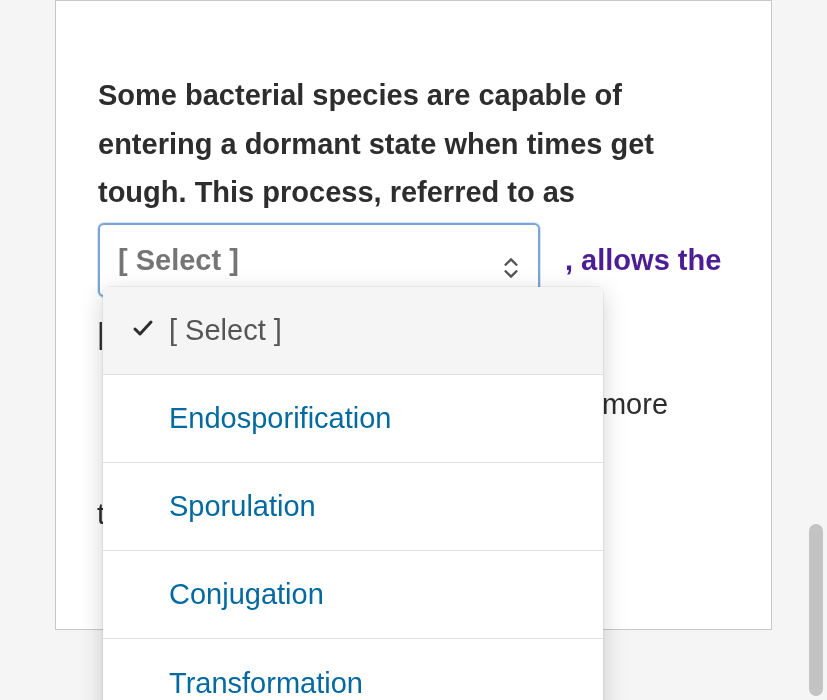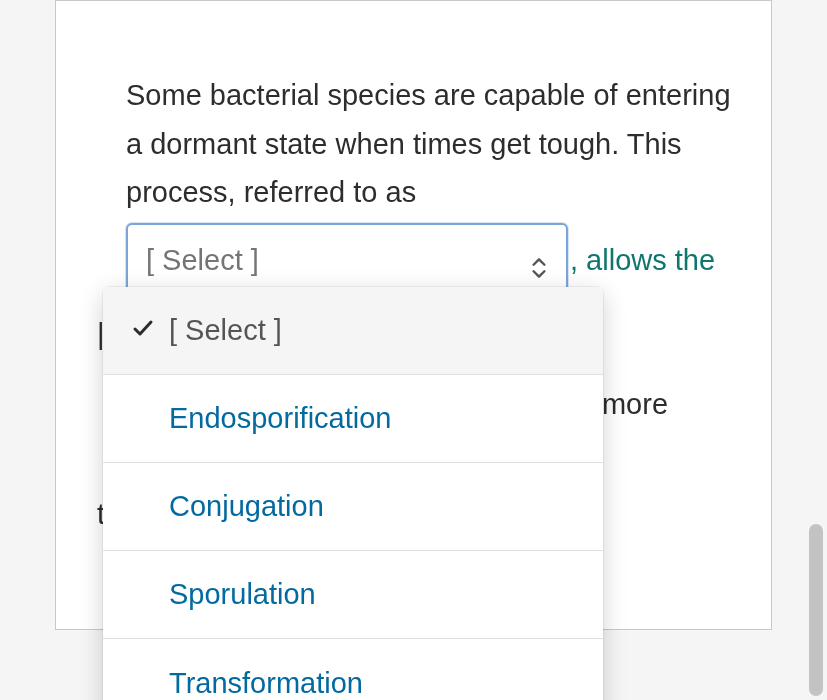--- a/index.html
+++ b/index.html
@@ -22,22 +22,21 @@
       width: 717px;
       height: 630px;
       background: #ffffff;
       border: 1px solid #c8c8c8;
       padding: 70px 40px 40px 42px;
     }
     .question-text {
       font-size: 29px;
       line-height: 1.68;
       color: #2d2d2d;
-      font-weight: 400;
-      margin-left: 28px;
+      font-weight: 700;
     }
     .select-wrapper {
       display: inline-block;
       vertical-align: baseline;
       position: relative;
       margin: 6px 2px 0 0;
     }
     .select-box {
       width: 442px;
       height: 74px;
@@ -59,21 +58,22 @@
       width: 18px;
       height: 26px;
       flex-shrink: 0;
     }
     .chevron-updown svg {
       width: 100%;
       height: 100%;
     }
     .text-after {
       font-size: 29px;
-      color: #0f766e;
+      color: #4c1d95;
+      padding-left: 23px;
     }
     .hidden-text-1 {
       position: absolute;
       left: 97px;
       top: 318px;
       font-size: 29px;
       color: #2d2d2d;
     }
     .hidden-text-2 {
       position: absolute;
@@ -175,25 +175,25 @@
       </span>
     </span>
     <span class="option-label">[ Select ]</span>
   </div>
   <div class="dropdown-item">
     <span class="check-slot"></span>
     <span class="option-label">Endosporification</span>
   </div>
   <div class="dropdown-item">
     <span class="check-slot"></span>
-    <span class="option-label">Conjugation</span>
+    <span class="option-label">Sporulation</span>
   </div>
   <div class="dropdown-item">
     <span class="check-slot"></span>
-    <span class="option-label">Sporulation</span>
+    <span class="option-label">Conjugation</span>
   </div>
   <div class="dropdown-item">
     <span class="check-slot"></span>
     <span class="option-label">Transformation</span>
   </div>
 </div>
 
 <div class="scrollbar"></div>
 
 </body></html>

